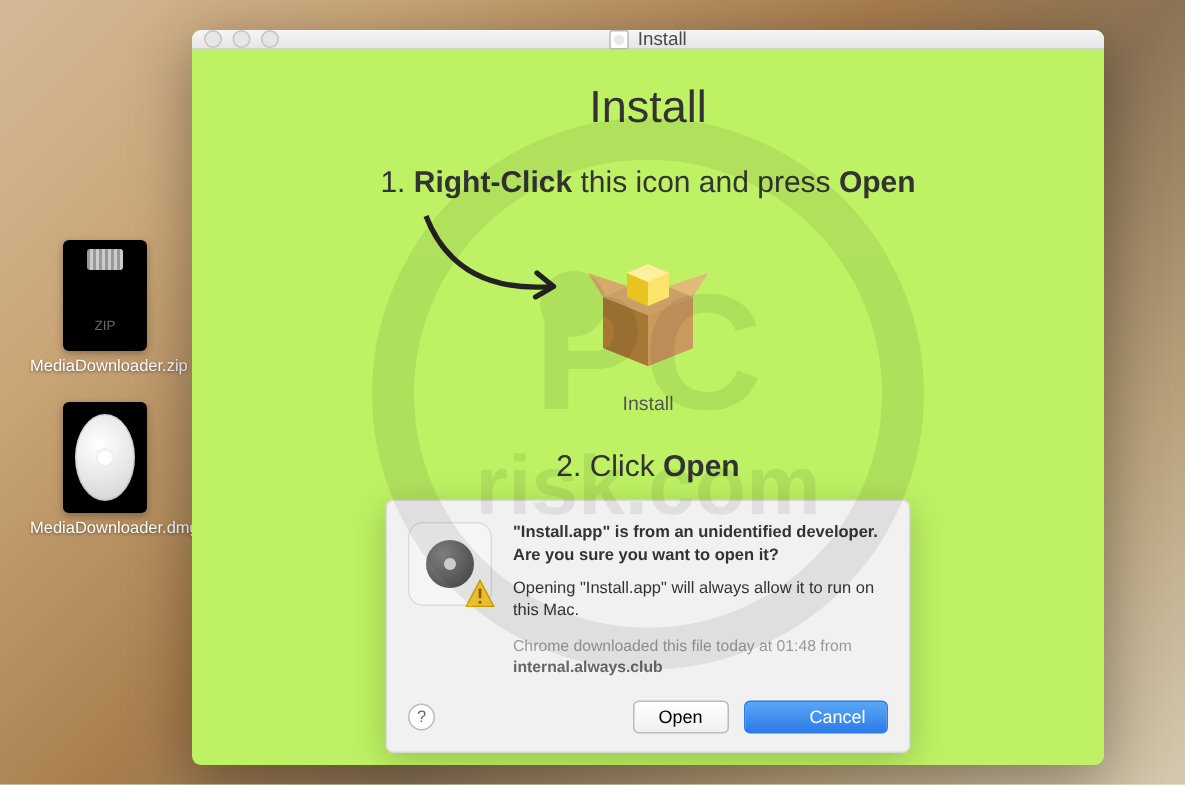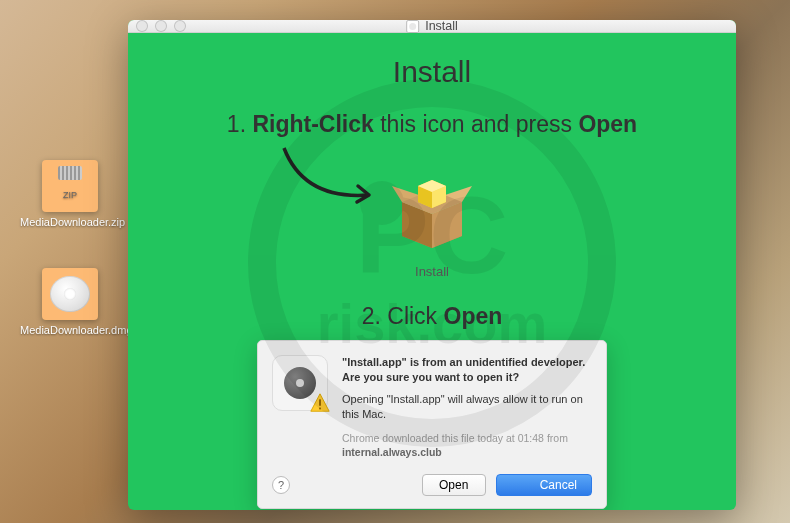--- a/index.html
+++ b/index.html
@@ -3,38 +3,38 @@
 <meta charset="utf-8">
 <style>
 * { margin: 0; padding: 0; box-sizing: border-box; }
 body {
   width: 790px; height: 523px;
   font-family: -apple-system, "Helvetica Neue", Arial, sans-serif;
   background: linear-gradient(135deg, #d4b896 0%, #c9a678 20%, #a87d4e 45%, #8b7355 60%, #b8a17a 80%, #d4c9b0 100%);
   position: relative; overflow: hidden;
 }
 .desktop-icon { position: absolute; width: 100px; text-align: center; color: #fff; font-size: 11px; text-shadow: 0 1px 2px rgba(0,0,0,.5); }
-.desktop-icon .icon-body { width: 56px; height: 52px; margin: 0 auto 4px; background: #fdba74; border-radius: 4px; position: relative; box-shadow: 0 2px 6px rgba(0,0,0,.3); }
+.desktop-icon .icon-body { width: 56px; height: 74px; margin: 0 auto 4px; background: #000000; border-radius: 4px; position: relative; box-shadow: 0 2px 6px rgba(0,0,0,.3); }
 .zip-badge { position: absolute; bottom: 12px; left: 50%; transform: translateX(-50%); font-size: 9px; color: #666; font-weight: 500; }
 .zip-top { position: absolute; top: 6px; left: 50%; transform: translateX(-50%); width: 24px; height: 14px; background: repeating-linear-gradient(90deg,#999 0 2px,#ccc 2px 4px); border-radius: 2px; }
 .dmg-inner { position: absolute; top: 8px; left: 8px; right: 8px; bottom: 8px; border-radius: 50%; background: radial-gradient(circle at 40% 35%, #fff, #e8e8e8 50%, #cfcfcf); box-shadow: inset 0 0 0 1px rgba(0,0,0,.1); }
 .dmg-hole { position: absolute; top: 50%; left: 50%; transform: translate(-50%,-50%); width: 12px; height: 12px; border-radius: 50%; background: #fff; box-shadow: inset 0 0 2px rgba(0,0,0,.2); }
 .dmg-mark { position: absolute; top: 50%; left: 50%; transform: translate(-50%,-50%); width: 24px; height: 24px; border: 2px solid #999; border-radius: 4px; }
 
-.window { position: absolute; top: 20px; left: 128px; width: 608px; height: 490px; background: #22c55e; border-radius: 6px; box-shadow: 0 10px 40px rgba(0,0,0,.35); overflow: hidden; display: flex; flex-direction: column; }
+.window { position: absolute; top: 20px; left: 128px; width: 608px; height: 490px; background: #bef264; border-radius: 6px; box-shadow: 0 10px 40px rgba(0,0,0,.35); overflow: hidden; display: flex; flex-direction: column; }
 .titlebar { height: 24px; background: linear-gradient(#f5f5f5,#e6e6e6); border-bottom: 1px solid #d0d0d0; display: flex; align-items: center; padding: 0 8px; position: relative; }
 .traffic { display: flex; gap: 7px; }
 .traffic span { width: 12px; height: 12px; border-radius: 50%; border: 1px solid rgba(0,0,0,.15); background: #e6e6e6; }
 .title-center { position: absolute; left: 50%; transform: translateX(-50%); display: flex; align-items: center; gap: 6px; font-size: 12.5px; color: #4a4a4a; }
 .disk-mini { width: 13px; height: 13px; border-radius: 2px; background: #fff; border: 1px solid #bbb; position: relative; }
 .disk-mini::after { content:""; position:absolute; inset:2px; border-radius:50%; background:#e8e8e8; }
 
 .content { flex: 1; padding: 16px 24px 0; text-align: center; color: #333; }
 .h1 { font-size: 30px; font-weight: 400; margin: 6px 0 22px; }
-.step { font-size: 23px; margin-bottom: 10px; }
+.step { font-size: 20px; margin-bottom: 10px; }
 .step b { font-weight: 700; }
 .pkg-wrap { position: relative; display: inline-block; margin: 6px 0 2px; }
 .arrow-svg { position: absolute; left: -110px; top: -14px; width: 120px; height: 80px; }
 .pkg-label { font-size: 13px; color: #555; margin: 8px 0 24px; }
 
 .dialog { width: 350px; margin: 0 auto 8px; background: #f1f1f1; border: 1px solid #d8d8d8; border-radius: 5px; padding: 14px 14px 12px; text-align: left; box-shadow: 0 6px 24px rgba(0,0,0,.2); position: relative; }
 .dialog-top { display: flex; gap: 14px; }
 .dlg-icon { width: 56px; height: 56px; position: relative; flex-shrink: 0; }
 .dlg-app { position: absolute; inset: 0; border-radius: 10px; background: #f5f5f5; border: 1px solid #ddd; }
 .dlg-circle { position: absolute; top: 12px; left: 12px; width: 32px; height: 32px; border-radius: 50%; background: radial-gradient(circle at 35% 30%, #888, #444); }

